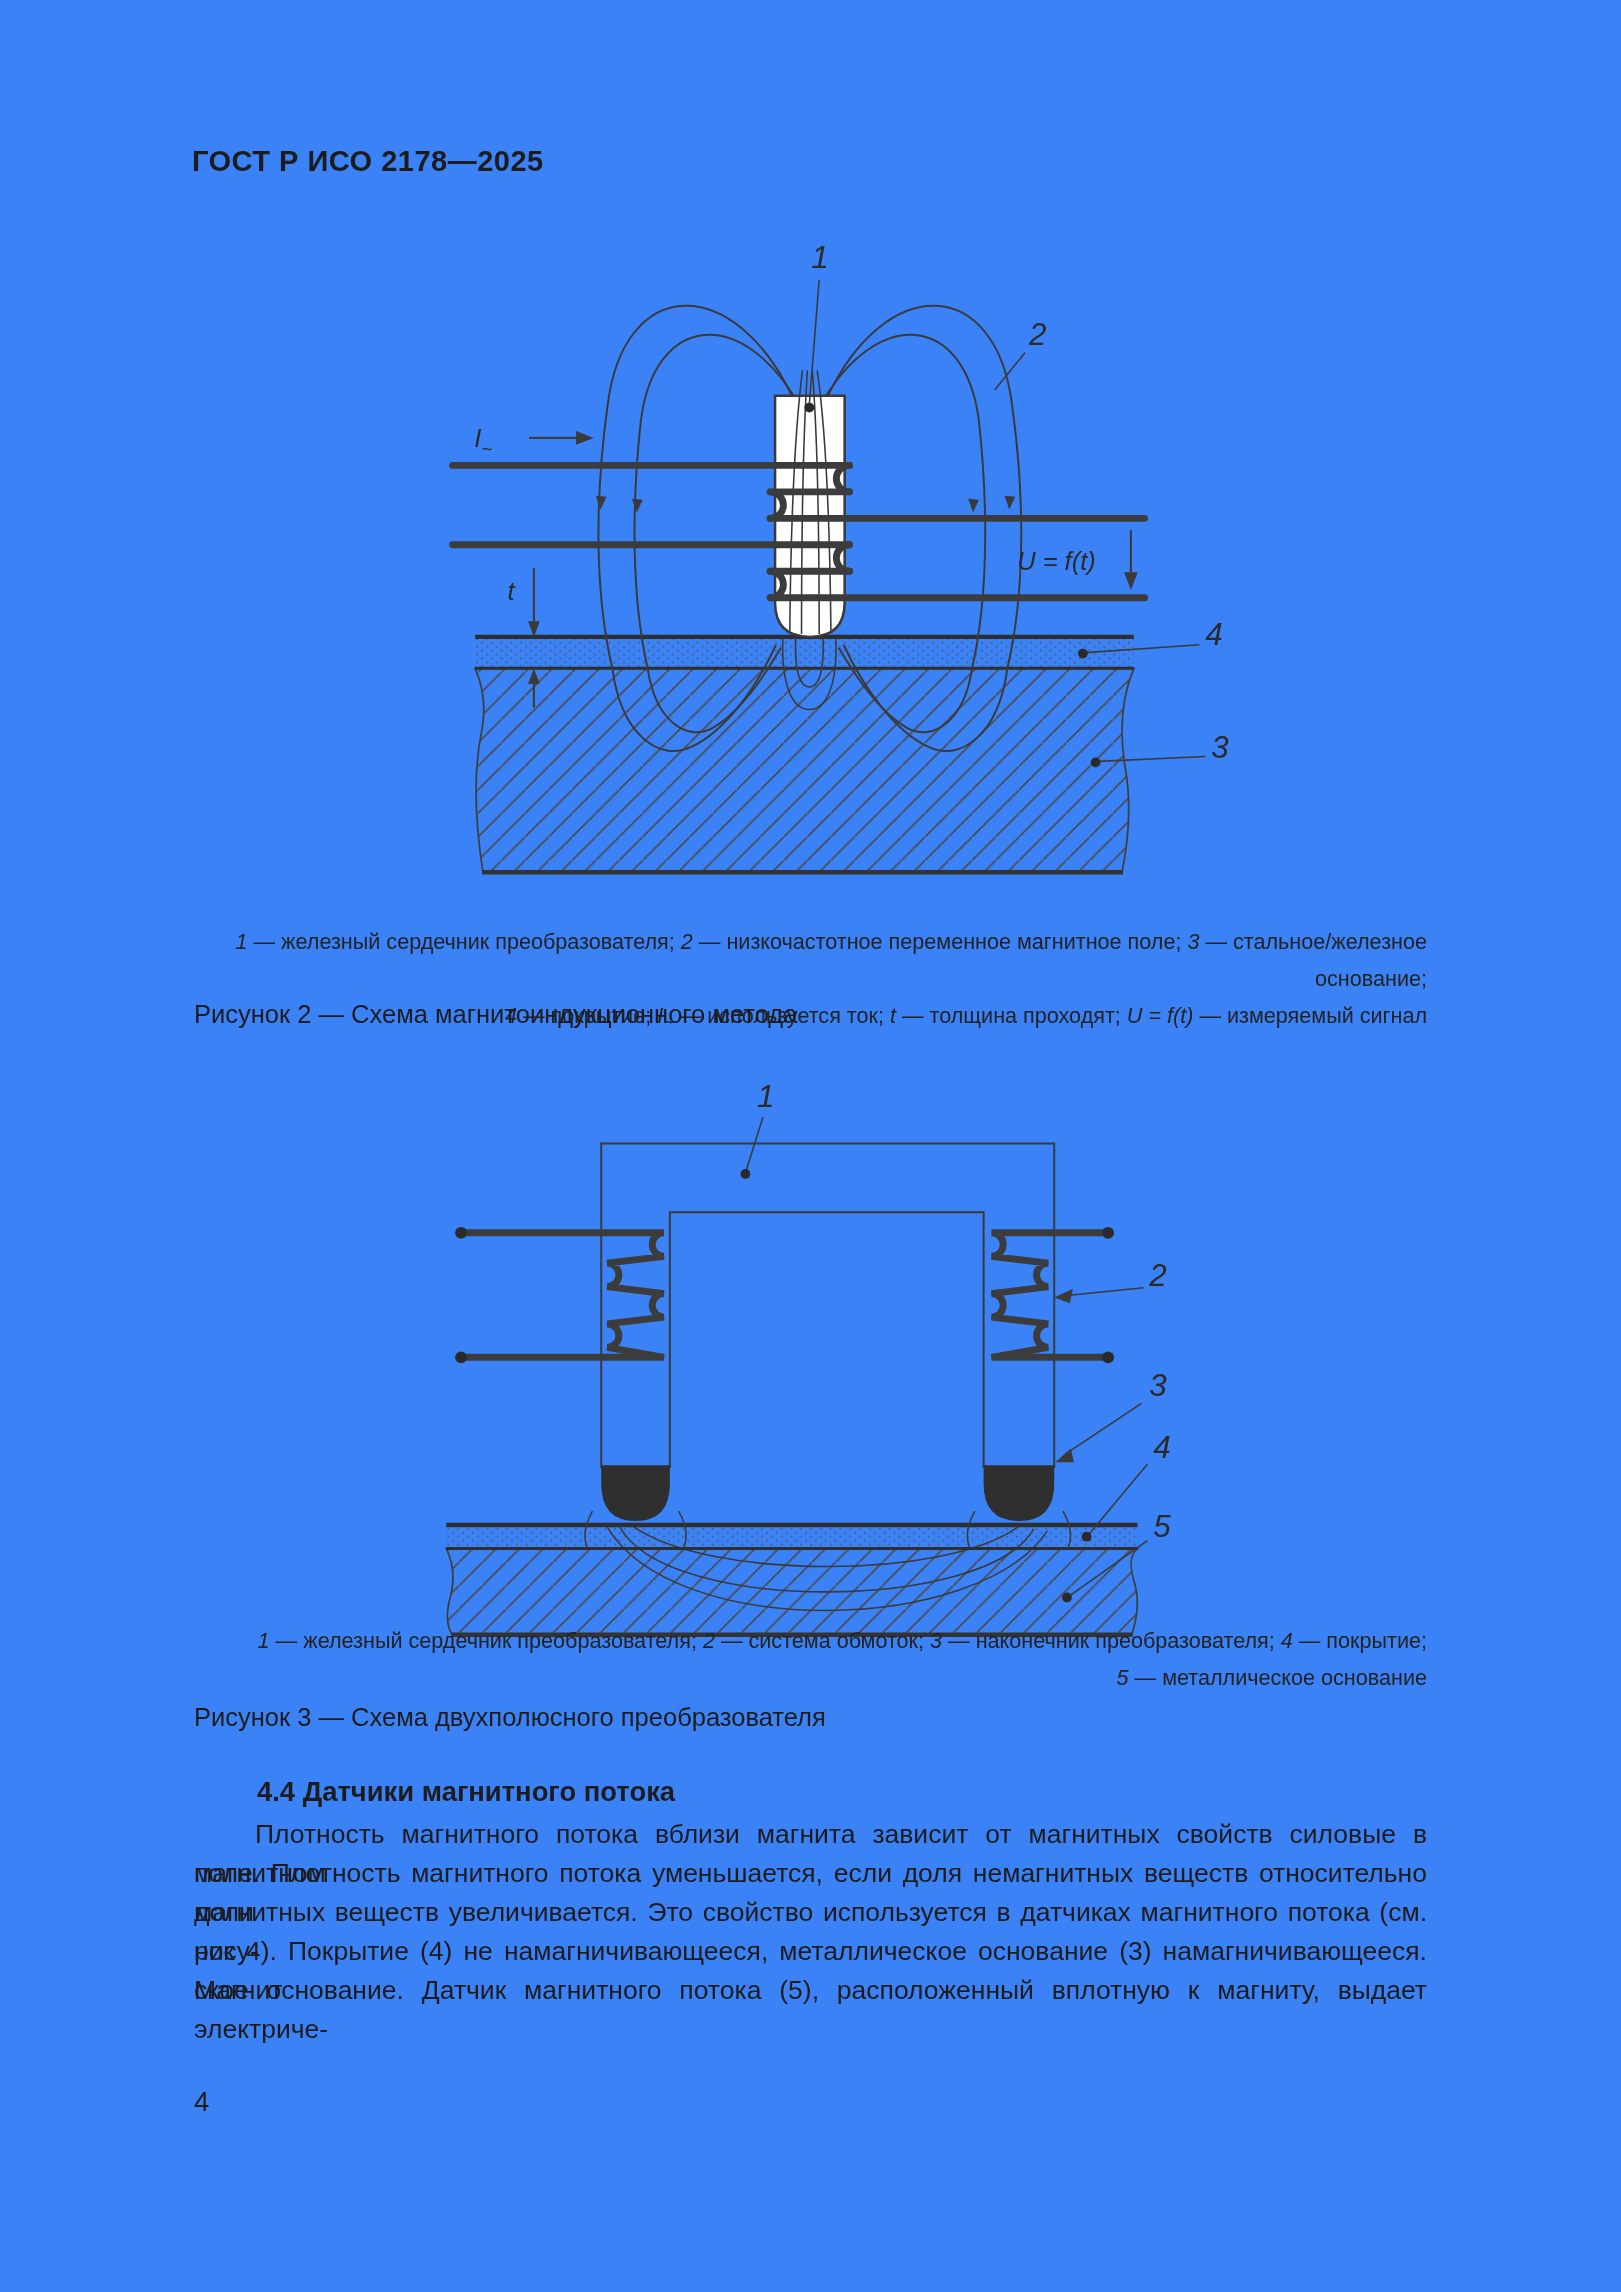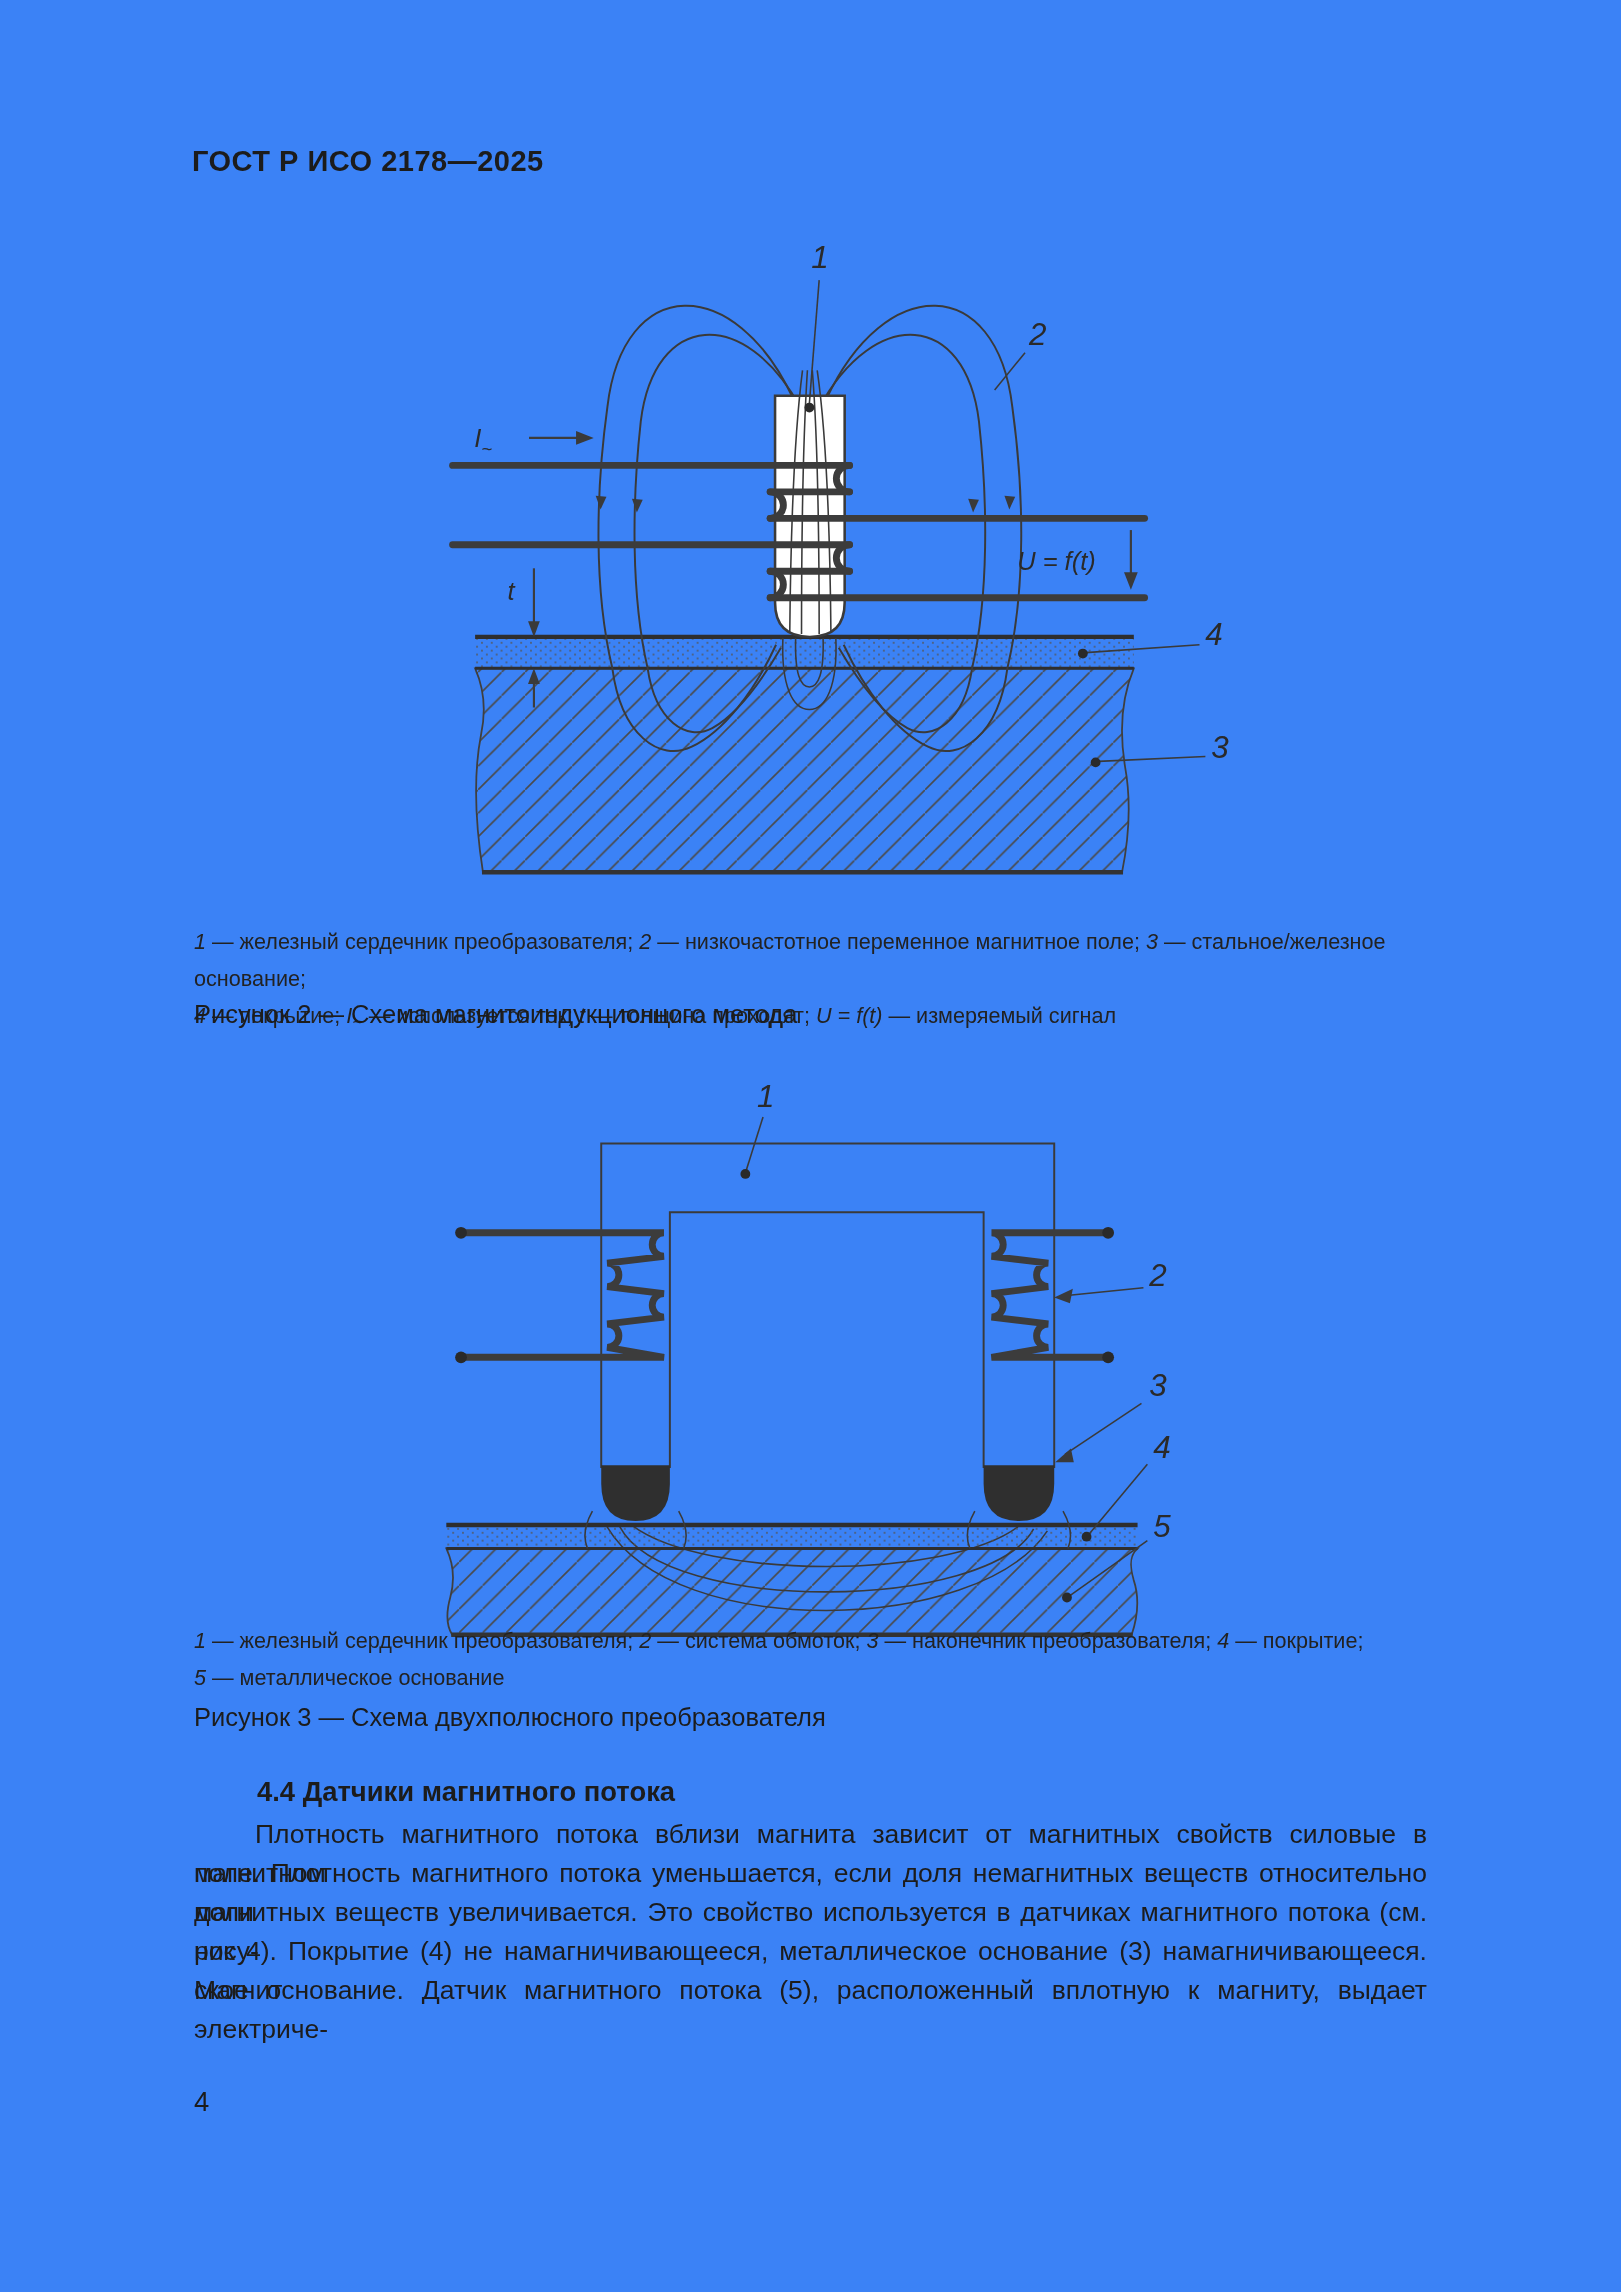--- a/index.html
+++ b/index.html
@@ -1,20 +1,20 @@
 <!DOCTYPE html>
 <html><head>
 <meta charset="utf-8">
 <style>
   html,body{margin:0;padding:0;background:#888;}
   .page{position:relative;width:1621px;height:2293px;background:#3b82f6;
         font-family:"Liberation Sans",sans-serif;color:#1c1c1c;overflow:hidden;}
   .abs{position:absolute;}
   .header{left:192px;top:145px;font-size:29px;font-weight:bold;letter-spacing:0.5px;}
-  .legend{left:194px;width:1233px;text-align:left;font-size:21.6px;line-height:37px;color:#222;}
+  .legend{left:194px;width:1233px;text-align:right;font-size:21.6px;line-height:37px;color:#222;}
   .legend .num{font-style:italic;}
   .figcap{left:194px;width:1233px;font-size:25.5px;color:#1c1c1c;}
   .sechead{left:257px;top:1776px;font-size:27.4px;font-weight:bold;}
   .para{left:194px;top:1815px;width:1233px;font-size:26.5px;}
   .para .line{width:1233px;height:39px;line-height:39px;}
   .jline{text-align:justify;text-align-last:justify;}
   .indent{text-indent:61px;}
   .pagenum{left:194px;top:2086px;font-size:27.4px;}
   svg{display:block;}
   .thin{stroke:#3a3a3a;stroke-width:2;fill:none;}

